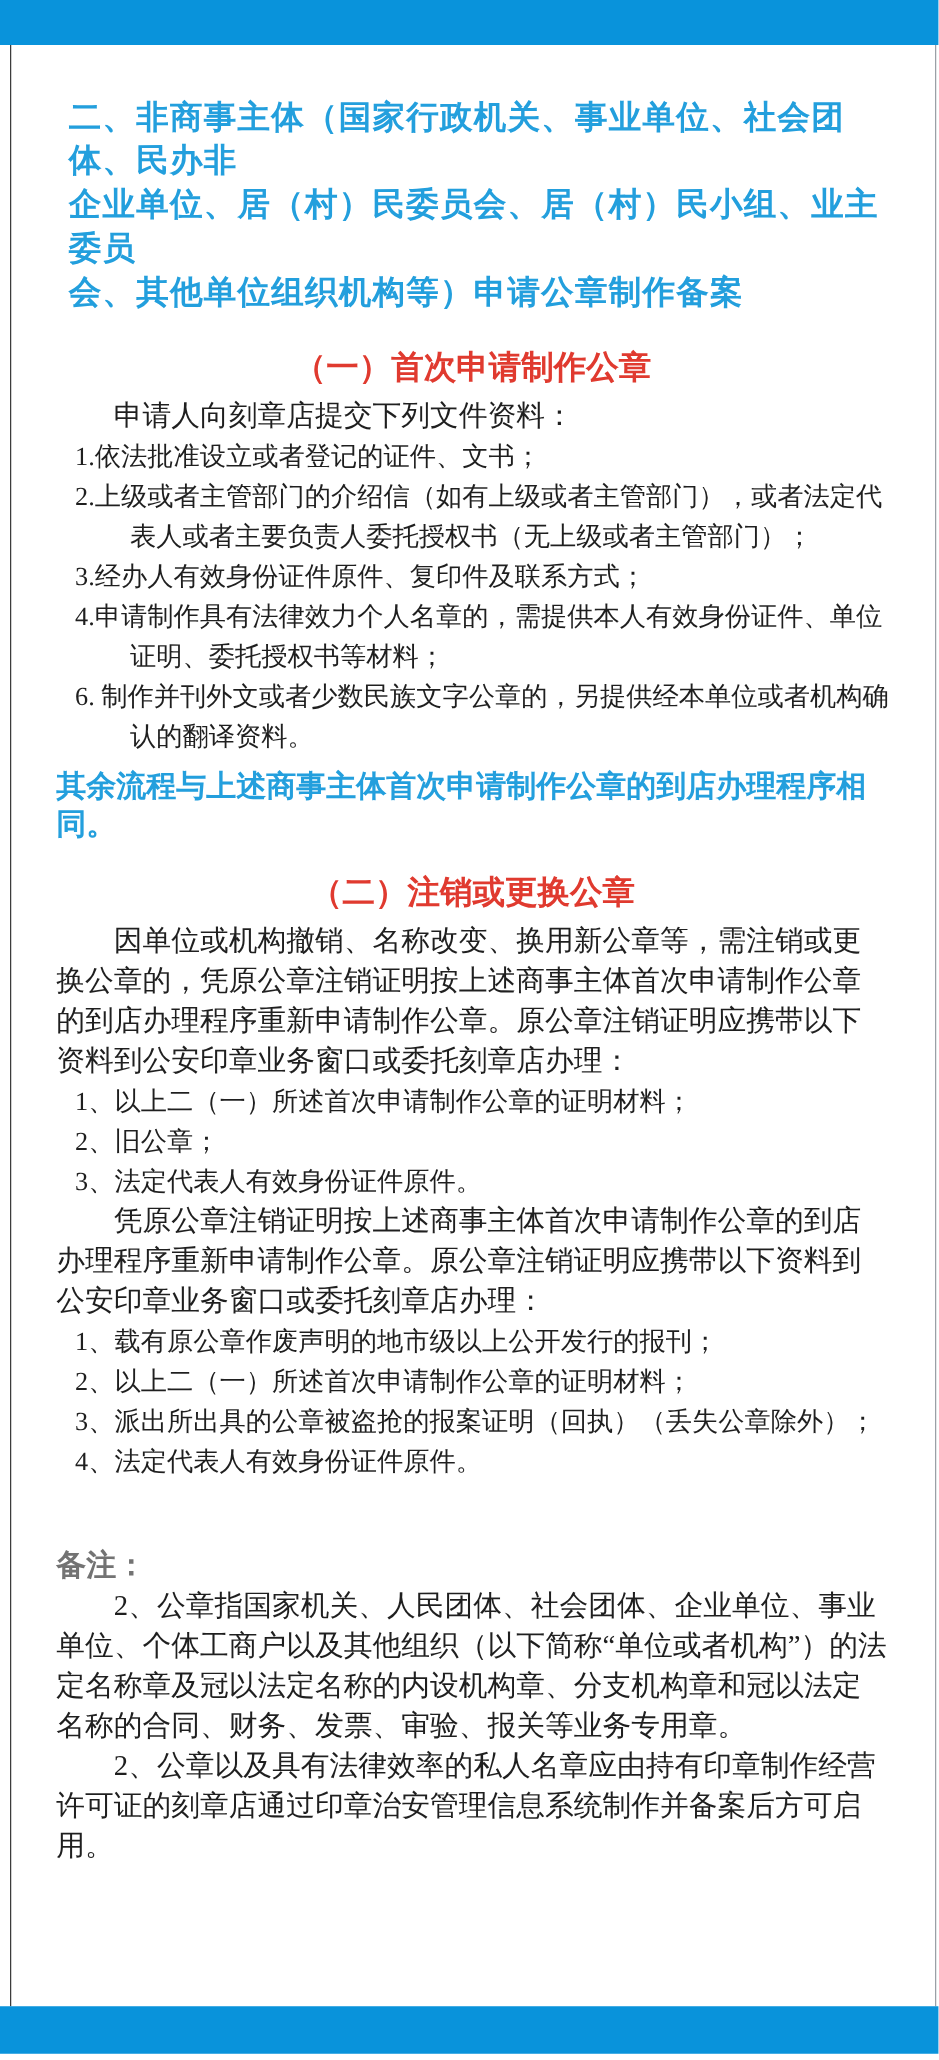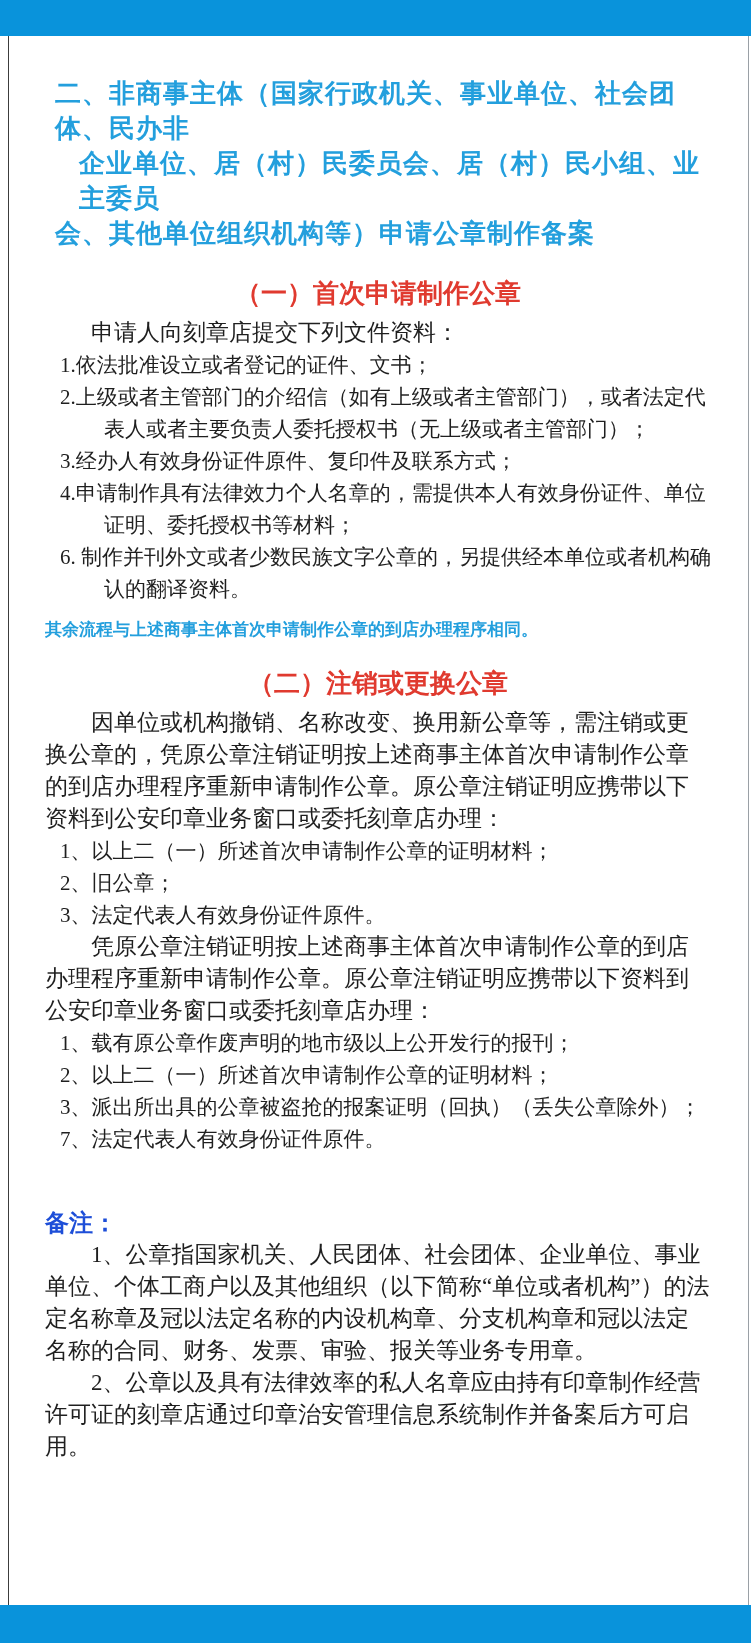--- a/index.html
+++ b/index.html
@@ -24,21 +24,21 @@
     position:absolute;top:36px;left:45px;right:40px;
   }
   .title{
     margin:40px 0 0 10px;
     font-family:"Liberation Sans","DejaVu Sans",sans-serif;
     font-weight:bold;
     font-size:26px;line-height:35px;
     color:#239fdd;
     letter-spacing:1px;
   }
-  .t2{margin-left:24px;}
+  .t2{}
   .t3{}
   h2.red{
     font-family:"Liberation Sans","DejaVu Sans",sans-serif;
     font-weight:bold;
     font-size:26px;line-height:32px;
     color:#e03a2f;
     margin:22px 0 8px 0;
     text-align:center;
   }
   .sec1 h2.red{margin-top:26px;}
@@ -49,30 +49,30 @@
   }
   p.item{
     font-size:21px;line-height:32px;
     margin:0 0 0 15px;
     padding-left:44px;
     text-indent:-44px;
   }
   p.note-blue{
     font-family:"Liberation Sans","DejaVu Sans",sans-serif;
     font-weight:bold;
-    font-size:17px;line-height:30px;
+    font-size:24px;line-height:30px;
     color:#239fdd;
     margin:10px 0 0 0;
   }
   .remarks{margin-top:52px;}
   .remarks-label{
     font-family:"Liberation Sans","DejaVu Sans",sans-serif;
     font-weight:bold;
     font-size:24px;line-height:32px;
-    color:#1d4ed8;
+    color:#737373;
     margin:0;
   }
   .remarks p.body{margin:0;}
 </style>
 </head>
 <body>
 
 <div class="page">
 
   <div class="band band-top"></div>
@@ -102,26 +102,26 @@
       <p class="item">1、以上二（一）所述首次申请制作公章的证明材料；</p>
       <p class="item">2、旧公章；</p>
       <p class="item">3、法定代表人有效身份证件原件。</p>
     </div>
 
     <div class="sec3">
       <p class="body">凭原公章注销证明按上述商事主体首次申请制作公章的到店办理程序重新申请制作公章。原公章注销证明应携带以下资料到公安印章业务窗口或委托刻章店办理：</p>
       <p class="item">1、载有原公章作废声明的地市级以上公开发行的报刊；</p>
       <p class="item">2、以上二（一）所述首次申请制作公章的证明材料；</p>
       <p class="item">3、派出所出具的公章被盗抢的报案证明（回执）（丢失公章除外）；</p>
-      <p class="item">7、法定代表人有效身份证件原件。</p>
+      <p class="item">4、法定代表人有效身份证件原件。</p>
     </div>
 
     <div class="remarks">
       <p class="remarks-label">备注：</p>
-      <p class="body">1、公章指国家机关、人民团体、社会团体、企业单位、事业单位、个体工商户以及其他组织（以下简称“单位或者机构”）的法定名称章及冠以法定名称的内设机构章、分支机构章和冠以法定名称的合同、财务、发票、审验、报关等业务专用章。</p>
+      <p class="body">2、公章指国家机关、人民团体、社会团体、企业单位、事业单位、个体工商户以及其他组织（以下简称“单位或者机构”）的法定名称章及冠以法定名称的内设机构章、分支机构章和冠以法定名称的合同、财务、发票、审验、报关等业务专用章。</p>
       <p class="body">2、公章以及具有法律效率的私人名章应由持有印章制作经营许可证的刻章店通过印章治安管理信息系统制作并备案后方可启用。</p>
 
     </div>
 
   </div>
 
   <div class="frame"></div>
   <div class="band band-bottom"></div>
 
 </div>

